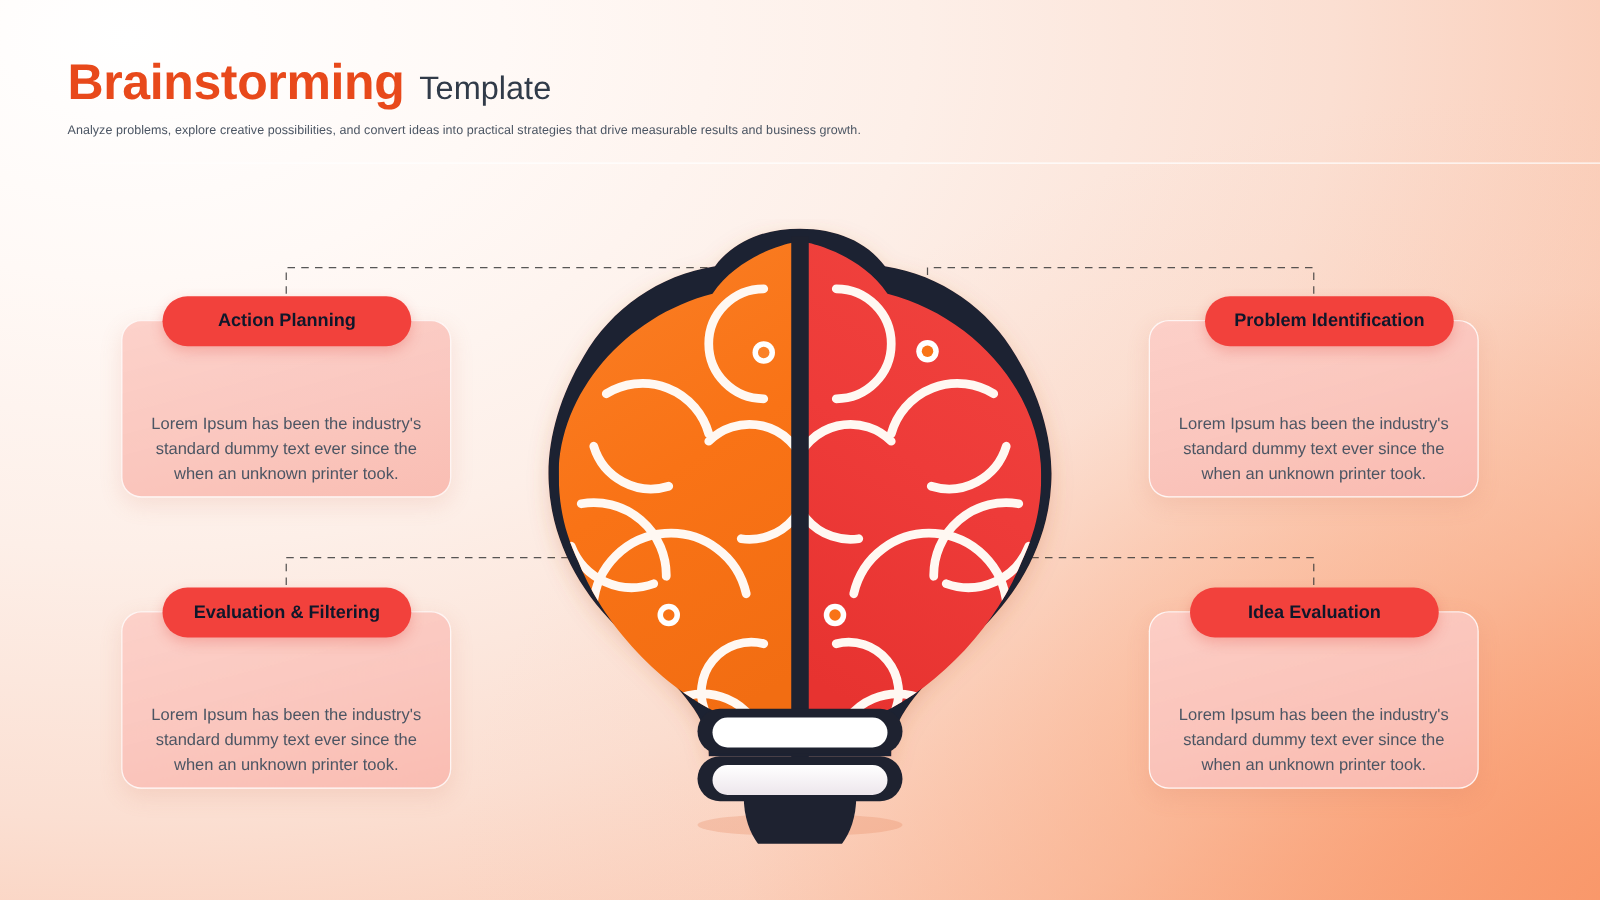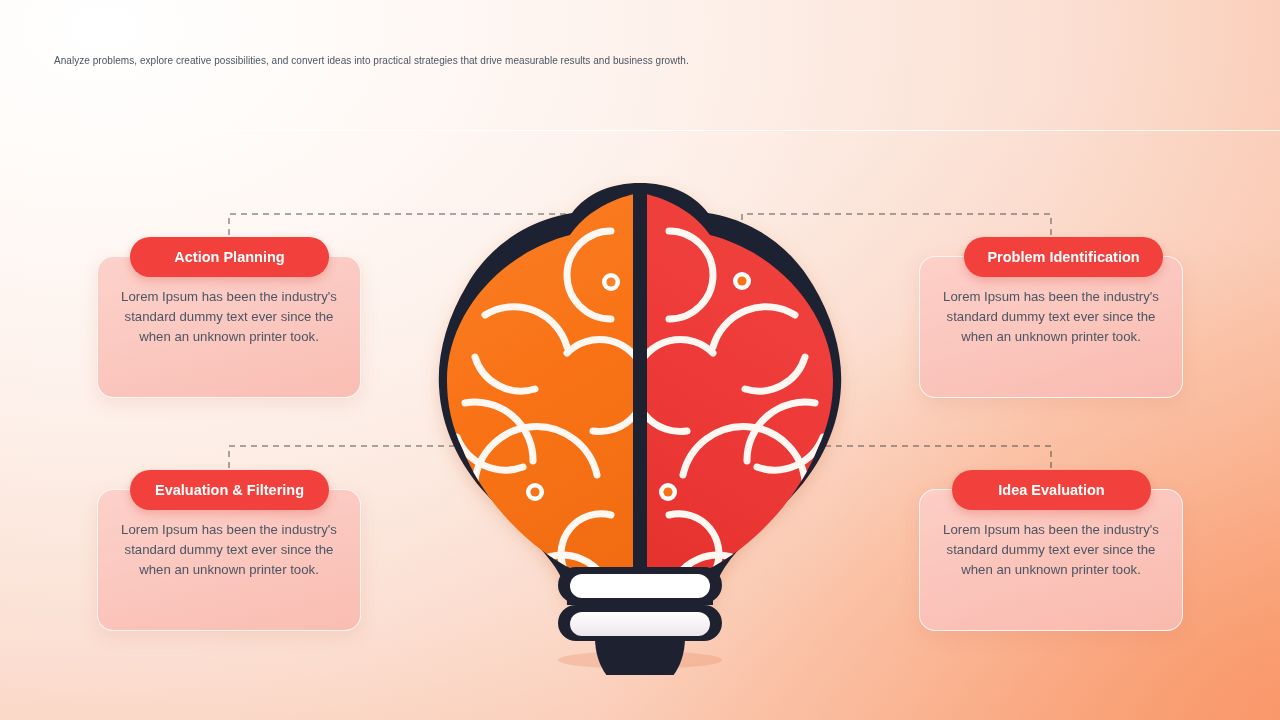--- a/index.html
+++ b/index.html
@@ -75,21 +75,21 @@
   
   .card {
     position: absolute;
     width: 264px;
     height: 142px;
     border-radius: 16px;
     border: 1.4px solid rgba(255,255,255,0.82);
     background: linear-gradient(165deg, rgba(252,206,199,0.92) 0%, rgba(250,196,188,0.95) 55%, rgba(249,186,176,0.95) 100%);
     box-shadow: 0 6px 18px rgba(214,120,95,0.16);
     display: flex;
-    align-items: flex-start;
+    align-items: flex-end;
     justify-content: center;
     padding: 16px 18px 8px;
   }
   .card.top    { top: 256px; }
   .card.bottom { top: 489px; }
   .card.left   { left: 97px; }
   .card.right  { left: 919px; }
 
   .card-body {
     font-size: 13.2px;
@@ -97,21 +97,21 @@
     color: #4C5563;
     text-align: center;
     margin-top: 14px;
   }
 
   .pill {
     position: absolute;
     height: 40px;
     border-radius: 20px;
     background: #F2413C;
-    color: #ffffff;
+    color: #0f172a;
     font-size: 14.5px;
     font-weight: bold;
     display: flex;
     align-items: center;
     justify-content: center;
     padding: 0 24px;
     white-space: nowrap;
     box-shadow: 0 4px 10px rgba(225,70,60,0.28);
     z-index: 4;
   }
@@ -138,20 +138,24 @@
     z-index: 3;
   }
 </style>
 </head>
 <body>
 
 <div class="bg"></div>
 <div class="bg-warm"></div>
 
 <div class="header">
+  <div class="title-row">
+    <span class="title-main">Brainstorming</span>
+    <span class="title-sub">Template</span>
+  </div>
   <div class="subtitle">Analyze problems, explore creative possibilities, and convert ideas into practical strategies that drive measurable results and business growth.</div>
 </div>
 
 <div class="divider"></div>
 
 <svg class="connectors" width="1280" height="720" viewBox="0 0 1280 720">
   <g stroke="#3A3A3A" stroke-width="1" stroke-dasharray="6 5" fill="none" opacity="0.85">
 
     <path d="M 229 257 L 229 214 L 611 214 L 611 273"></path>
 

